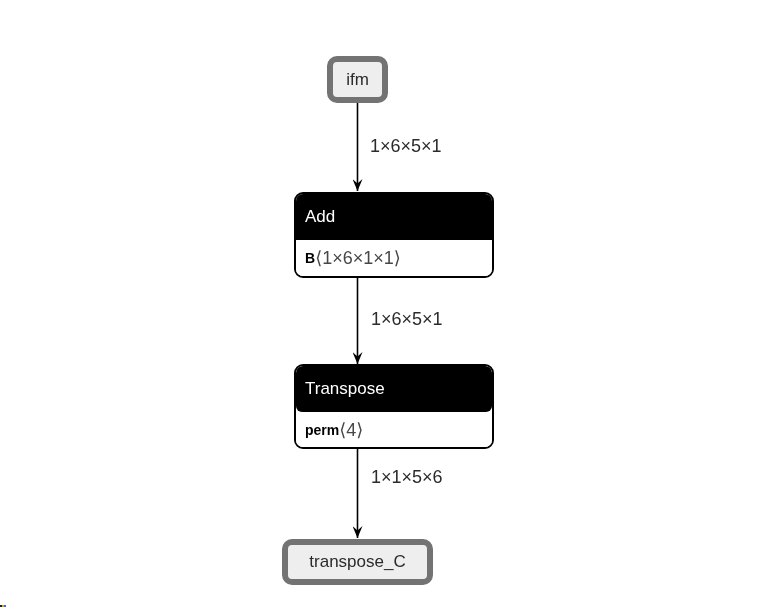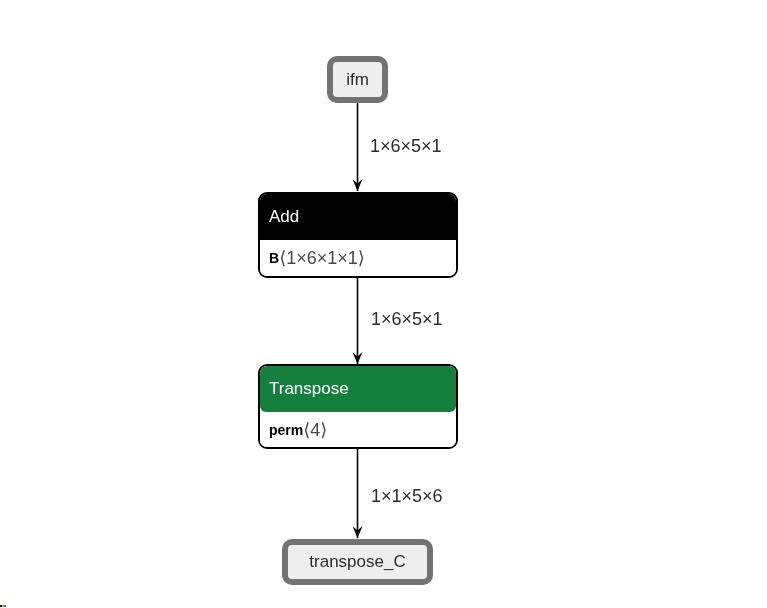--- a/index.html
+++ b/index.html
@@ -39,20 +39,21 @@
   }
   .op-node {
     position: absolute;
     box-sizing: border-box;
     height: 86px;
     border: 2px solid #000000;
     border-radius: 9px;
     background: #ffffff;
     overflow: hidden;
     cursor: pointer;
+    margin-left: 36px;
   }
   .op-header {
     box-sizing: border-box;
     height: 46px;
     display: flex;
     align-items: center;
     padding-left: 9px;
   }
   .op-title {
     font-size: 17px;
@@ -125,30 +126,30 @@
     </div>
     <div class="op-body">
       <span class="attr-name">B</span>
         <span class="attr-value">⟨1×6×1×1⟩</span>
     </div>
   </div>
 
   <div class="edge-label" style="left:371px; top:310px;">1×6×5×1</div>
 
   <div class="op-node" style="left:258px; top:364px; width:200px; height:85px;">
-    <div class="op-header" style="background-color: #15803d; border-radius: 6px;">
+    <div class="op-header" style="background-color: #000000; border-radius: 6px;">
       <span class="op-title">Transpose</span>
     </div>
     <div class="op-body">
       <span class="attr-name">perm</span>
         <span class="attr-value">⟨4⟩</span>
     </div>
   </div>
 
-  <div class="edge-label" style="left:371px; top:487px;">1×1×5×6</div>
+  <div class="edge-label" style="left:371px; top:468px;">1×1×5×6</div>
 
   <div class="io-node" style="left:282px; top:539px; width:151px; height:46px;">
     <span class="io-label">transpose_C</span>
   </div>
 
   <div class="corner-artifact" style="top:605px;">
     <span style="background-color: rgb(34, 34, 34);"></span>
     <span style="background-color: rgb(217, 166, 32);"></span>
     <span style="background-color: rgb(47, 111, 208);"></span>
   </div>

